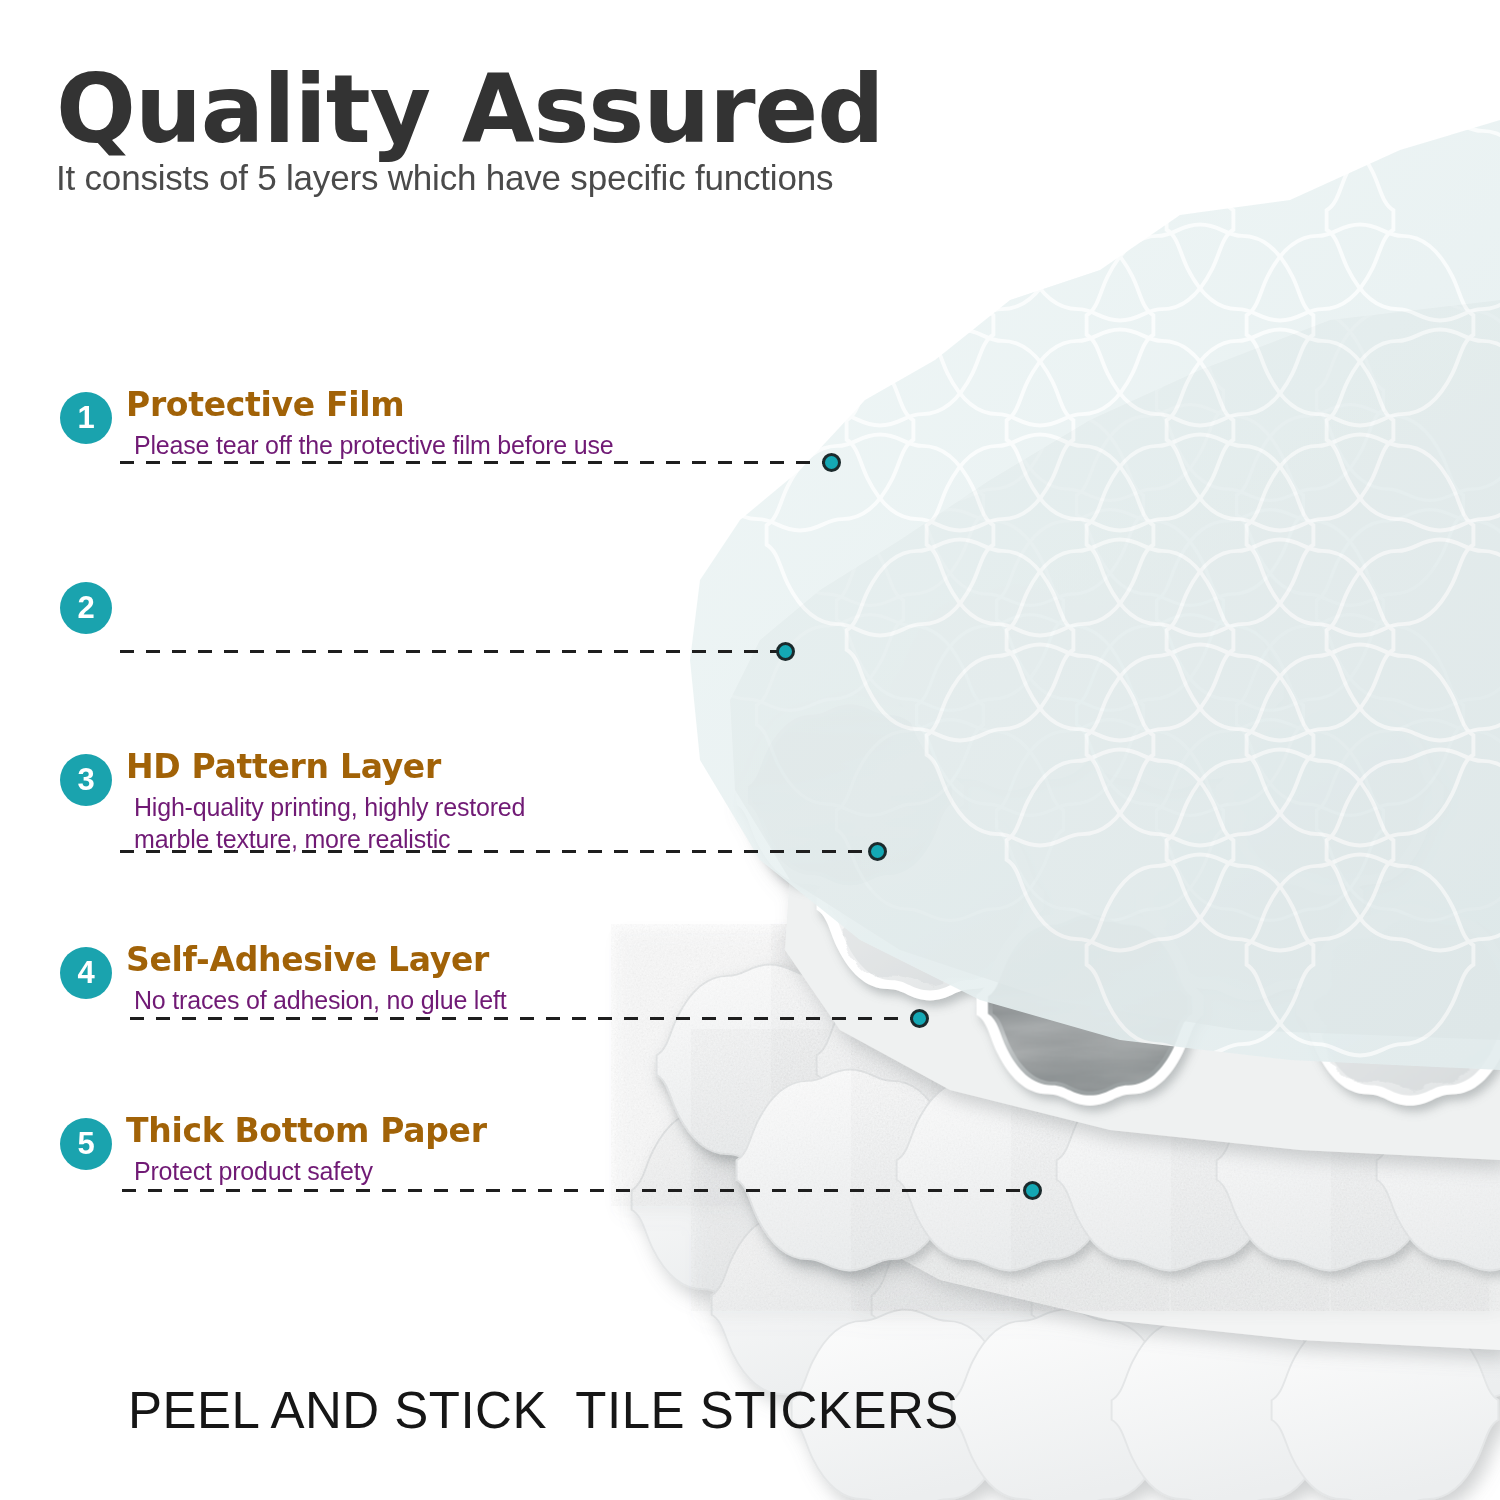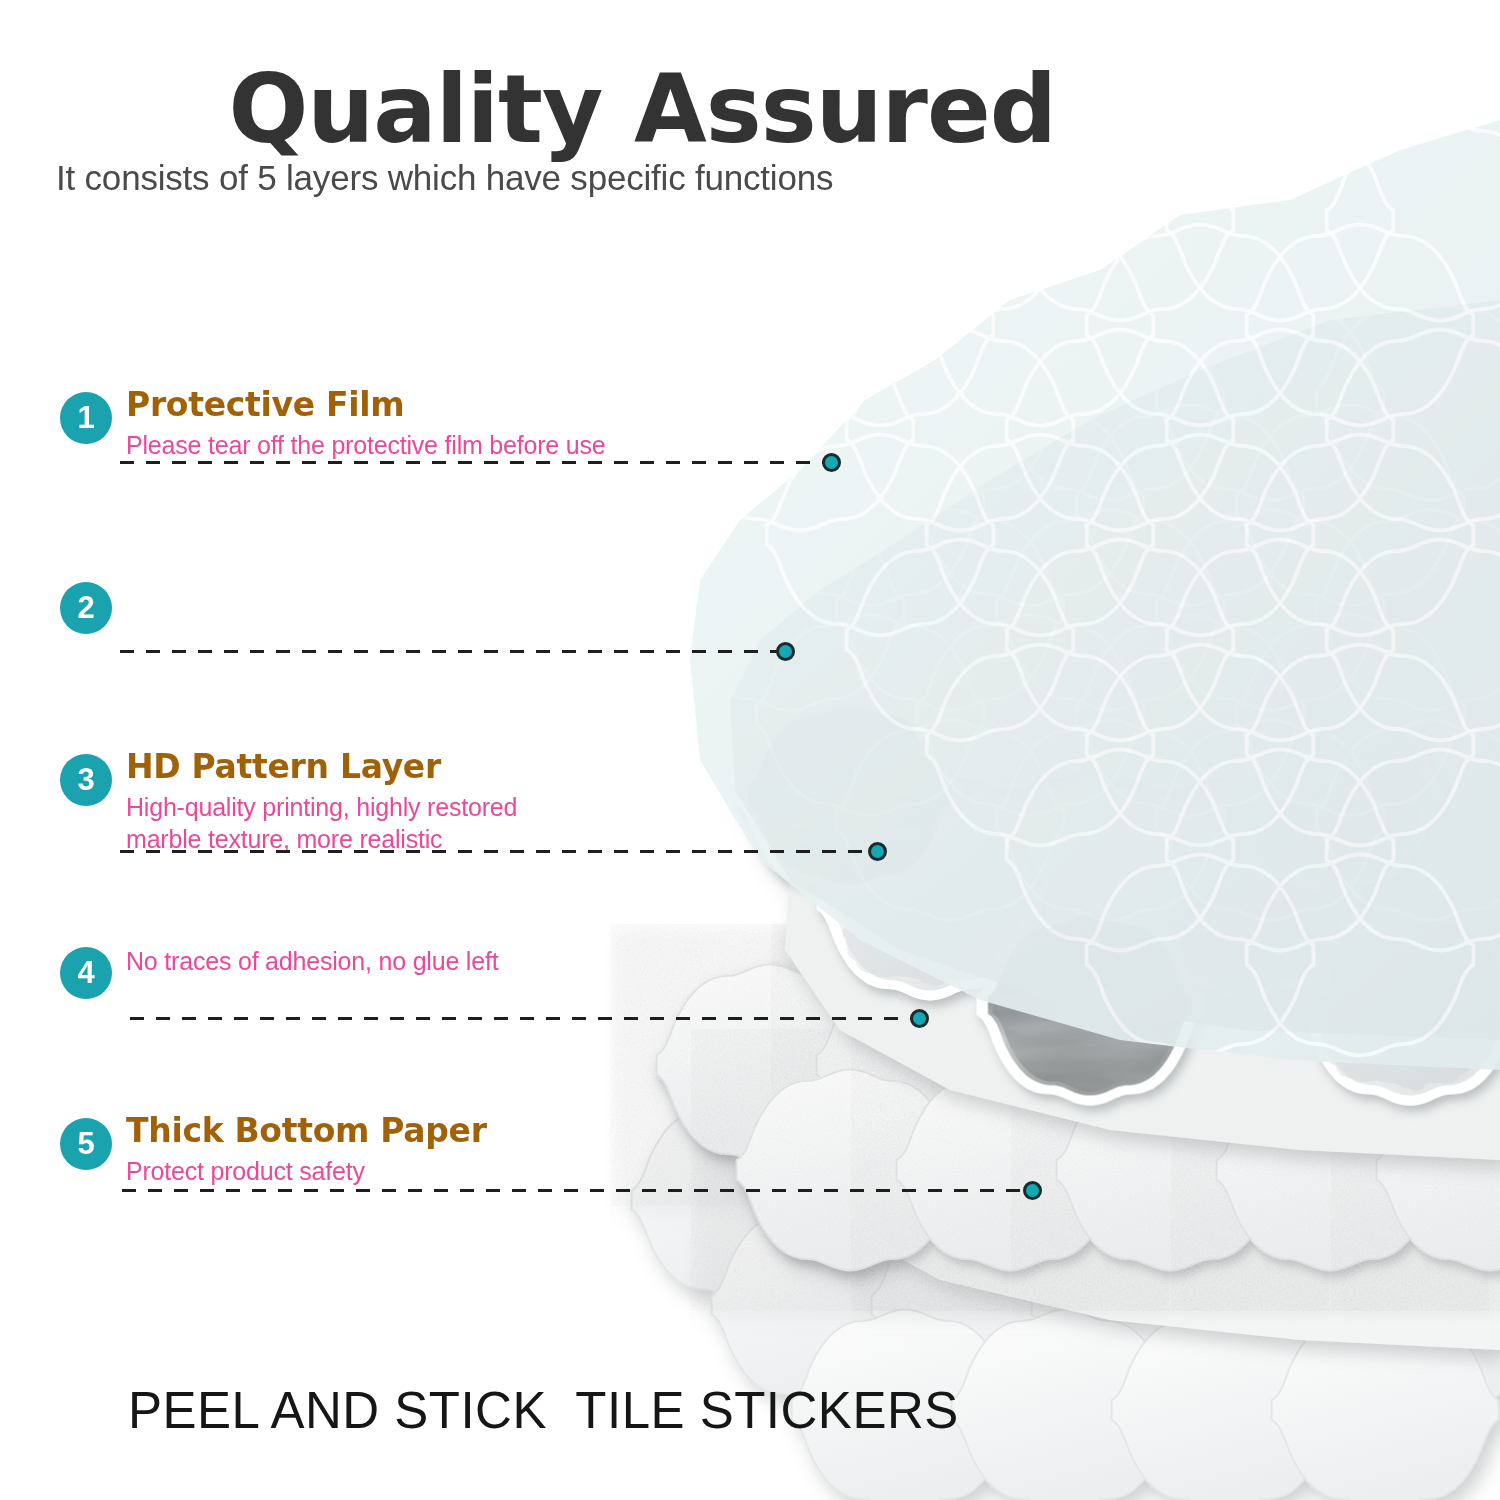--- a/index.html
+++ b/index.html
@@ -16,21 +16,20 @@
     position:absolute; left:0; top:0; width:1500px; height:1500px;
     pointer-events:none;
   }
 
   
   .page-head{ position:absolute; left:56px; top:62px; width:1000px; }
   .title{
     font-size:94px; font-weight:bold; line-height:1.02;
     letter-spacing:-1px; color:#333333;
     font-family:"DejaVu Sans","Liberation Sans",sans-serif;
-    text-align:right;
   }
   .subtitle{
     font-size:35px; color:#4a4a4a; font-weight:400;
     letter-spacing:-0.2px;
   }
 
   .layer-item{ position:absolute; }
   .layer-row{ display:flex; align-items:flex-start; }
   .badge{
     width:52px; height:52px; border-radius:50%;
@@ -39,22 +38,22 @@
     display:flex; align-items:center; justify-content:center;
     flex:0 0 auto; margin-top:6px;
   }
   .layer-text{ margin-left:14px; }
   .layer-title{
     font-size:33px; font-weight:bold; color:#a16207;
     letter-spacing:-0.3px; line-height:1.18;
     font-family:"DejaVu Sans","Liberation Sans",sans-serif;
   }
   .layer-desc{
-    font-size:25px; color:#ec4899; line-height:1.28;
-    margin-top:4px; letter-spacing:-0.2px; white-space:pre-line;
+    font-size:25px; color:#701a75; line-height:1.28;
+    margin-top:4px; letter-spacing:-0.2px; white-space:pre-line;margin-left:8px;
   }
 
   .leader{ position:absolute; height:3px; }
   .leader .dash{
     position:absolute; left:0; top:0; height:3px; width:100%;
     background-image:linear-gradient(to right,#1e1e1e 0 14px,transparent 14px 26px);
     background-size:26px 3px; background-repeat:repeat-x;
   }
   .leader .dot{
     position:absolute; right:-9px; top:-8px;
@@ -520,20 +519,21 @@
 </div>
 <div class="leader" style="left:120px; top:850px; width:758px;">
   <div class="dash"></div>
   <div class="dot"></div>
 </div>
 
 <div class="layer-item" style="left:60px; top:941px;">
   <div class="layer-row">
     <div class="badge">4</div>
     <div class="layer-text">
+      <div class="layer-title">Self-Adhesive Layer</div>
       <div class="layer-desc">No traces of adhesion, no glue left</div>
     </div>
   </div>
 </div>
 <div class="leader" style="left:130px; top:1017px; width:790px;">
   <div class="dash"></div>
   <div class="dot"></div>
 </div>
 
 <div class="layer-item" style="left:60px; top:1112px;">

